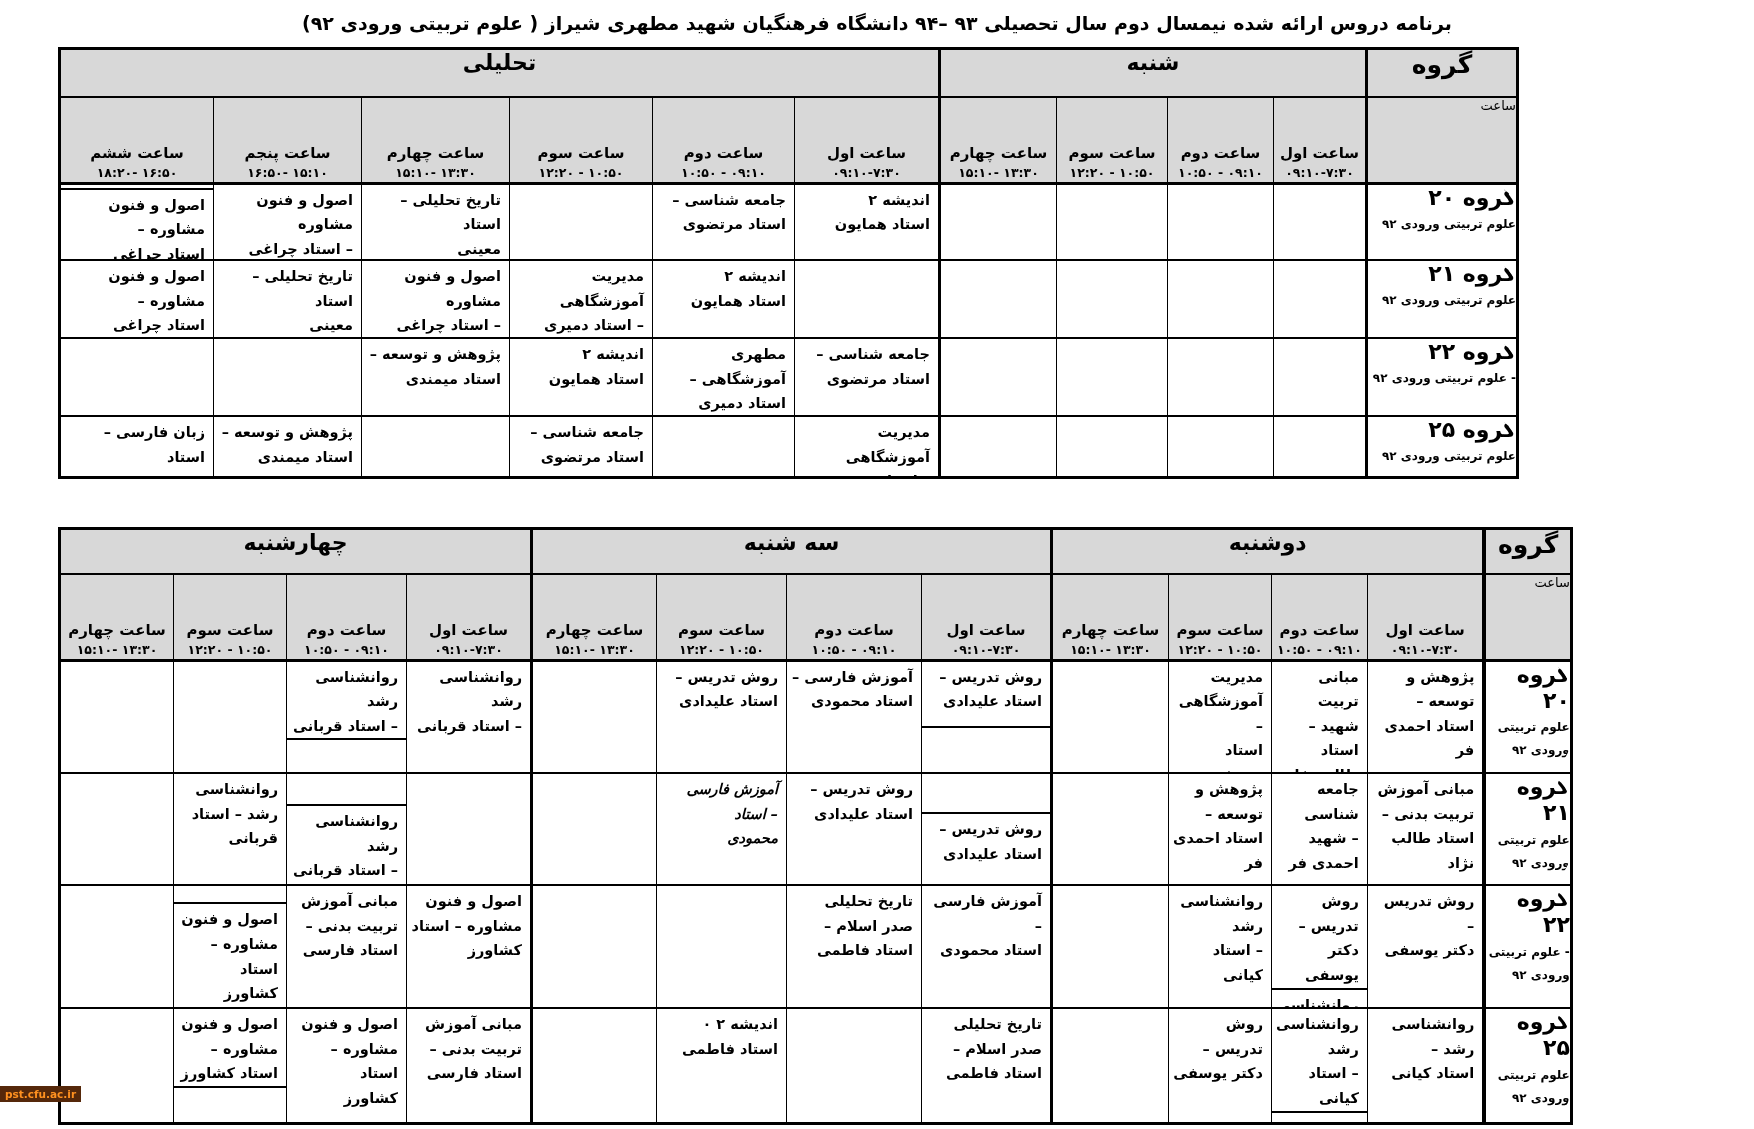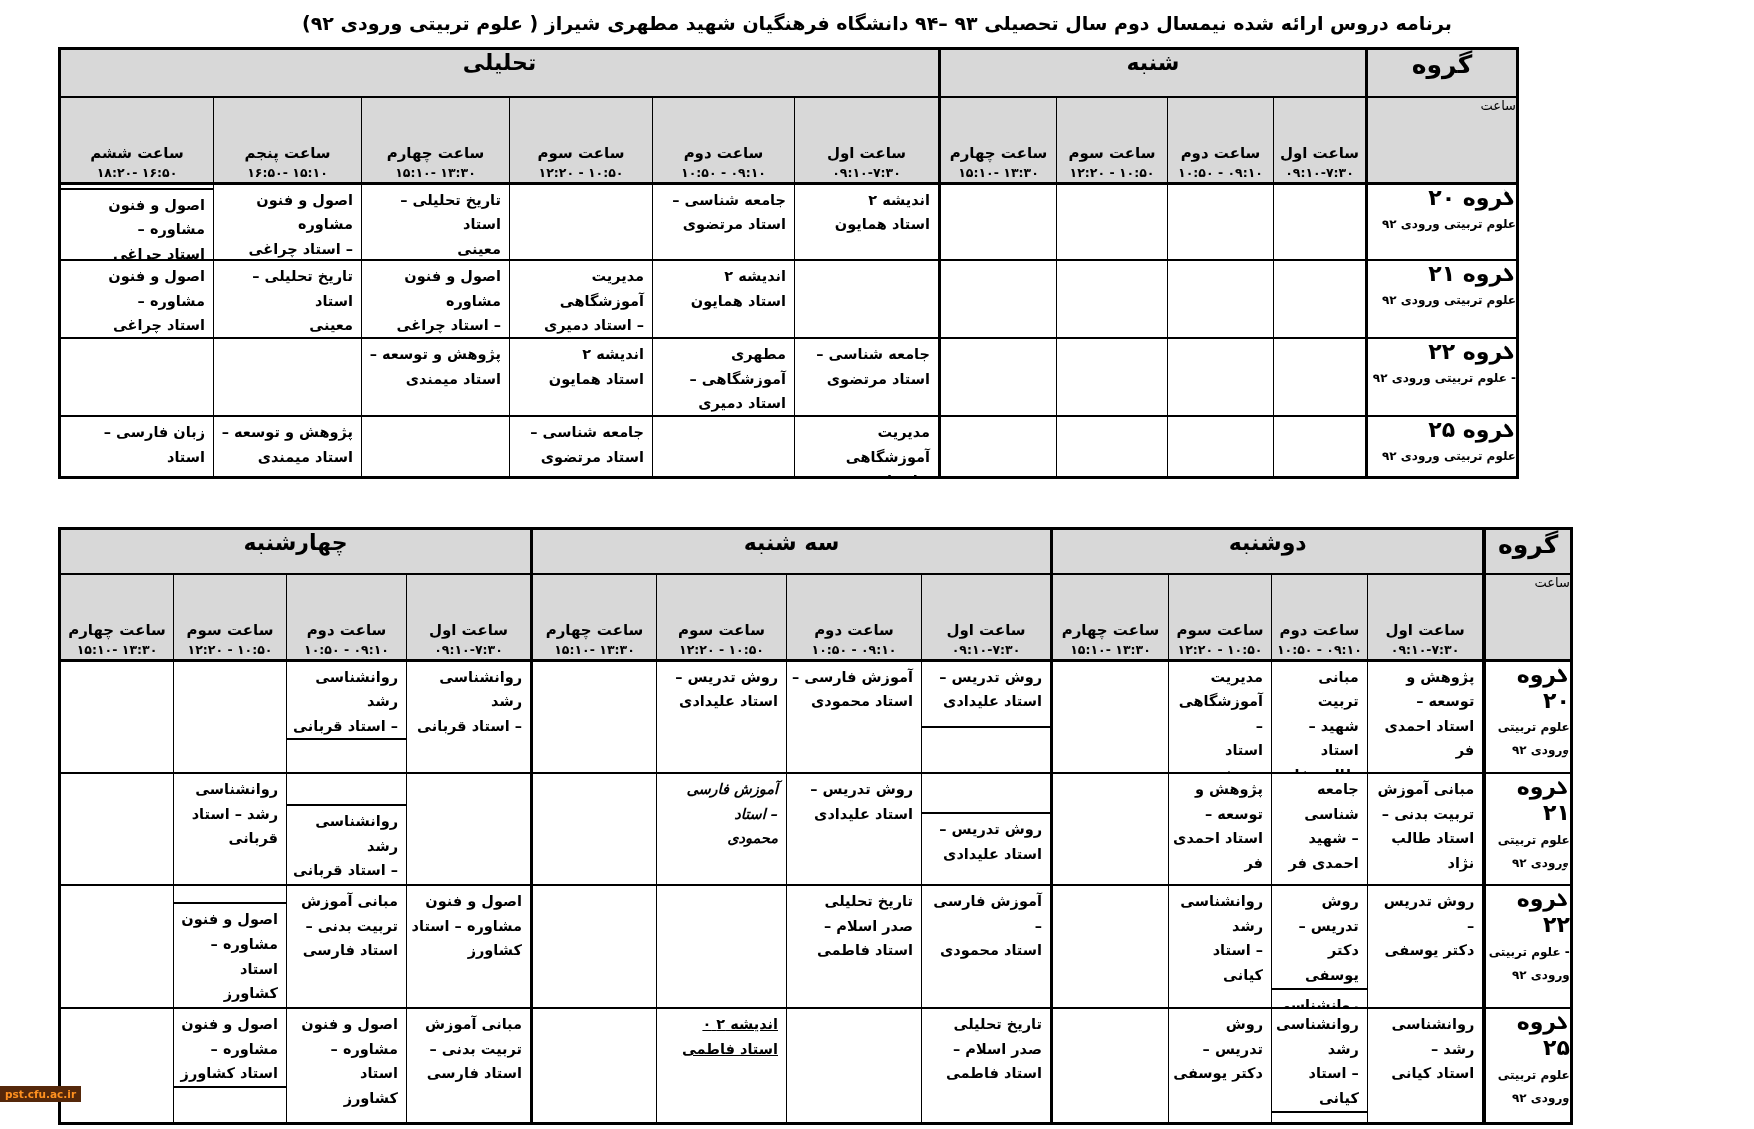--- a/index.html
+++ b/index.html
@@ -728,21 +728,21 @@
 استاد فاطمی</div>
             </div>
           </td>
           <td>
             <div class="cellwrap" style="height: 112px;">
               <div class="part" style="flex-grow: 100; flex-basis: 0px;"></div>
             </div>
           </td>
           <td>
             <div class="cellwrap" style="height: 112px;">
-              <div class="part" style="flex-grow: 100; flex-basis: 0px; text-decoration: underline;">اندیشه ۲ ۰
+              <div class="part" style="flex-grow: 100; flex-basis: 0px;">اندیشه ۲ ۰
 استاد فاطمی</div>
             </div>
           </td>
           <td class="sepL">
             <div class="cellwrap" style="height: 112px;">
               <div class="part" style="flex-grow: 100; flex-basis: 0px;"></div>
             </div>
           </td>
           <td>
             <div class="cellwrap" style="height: 112px;">

